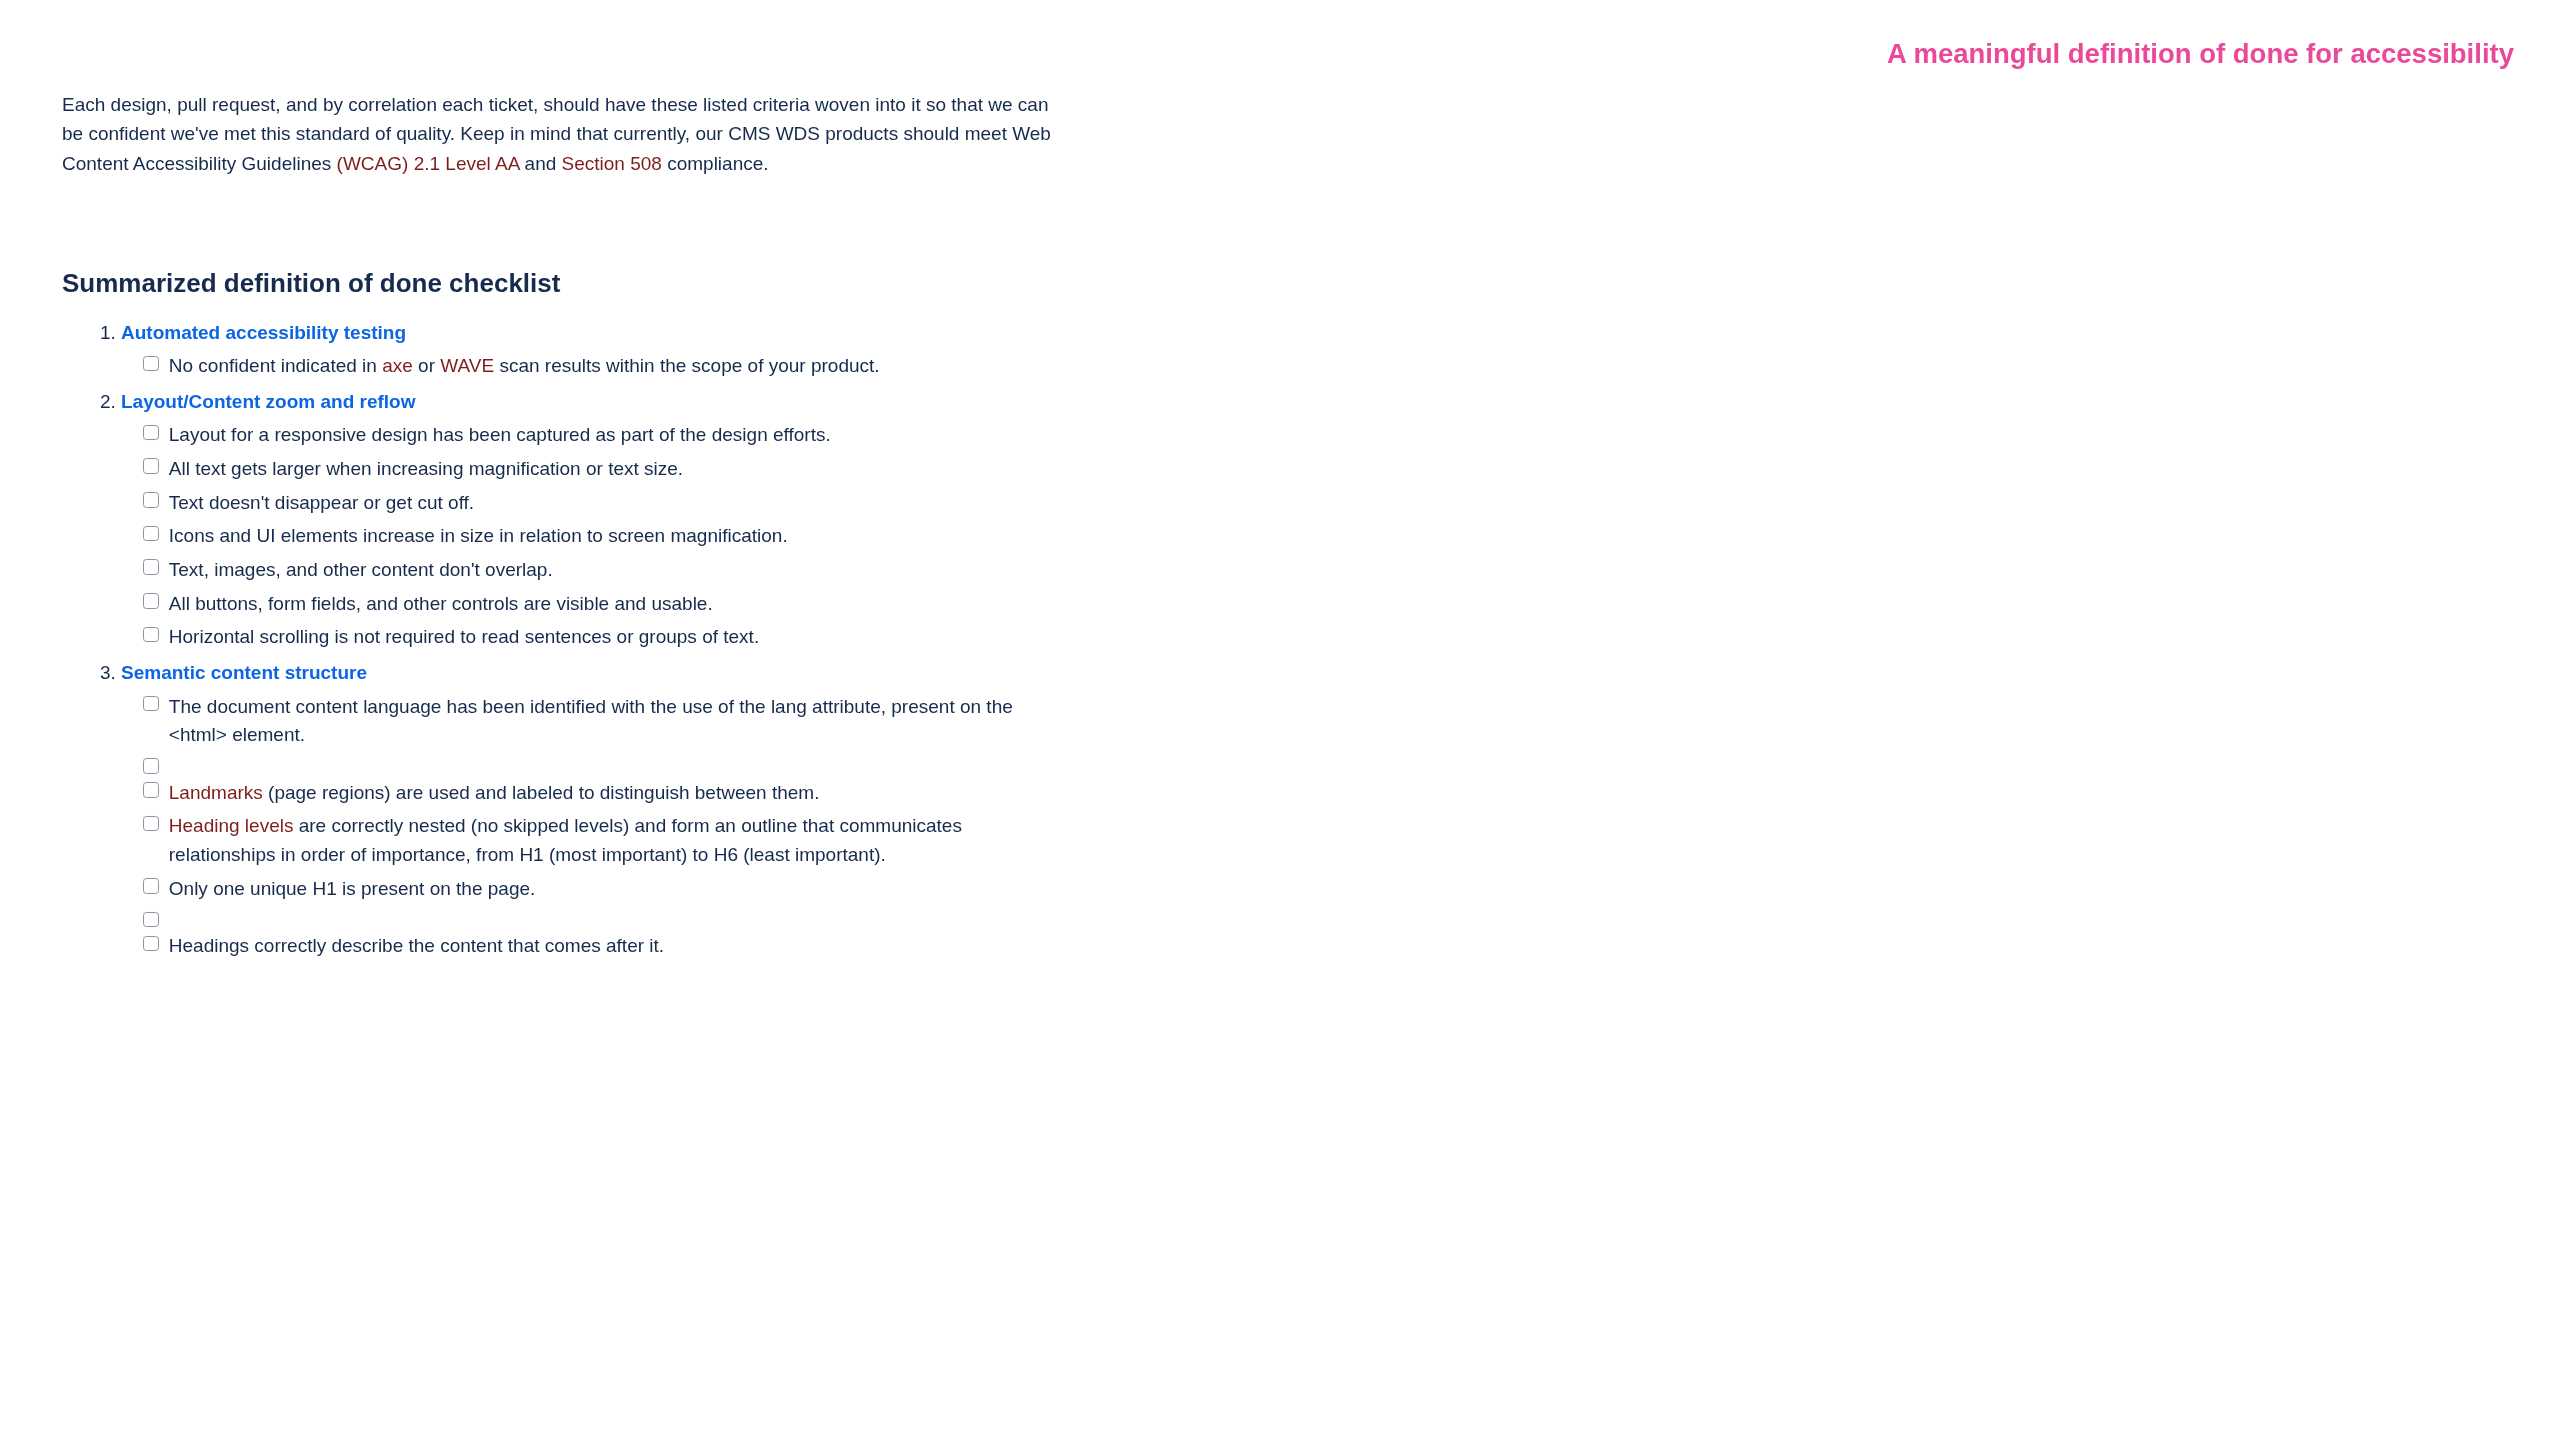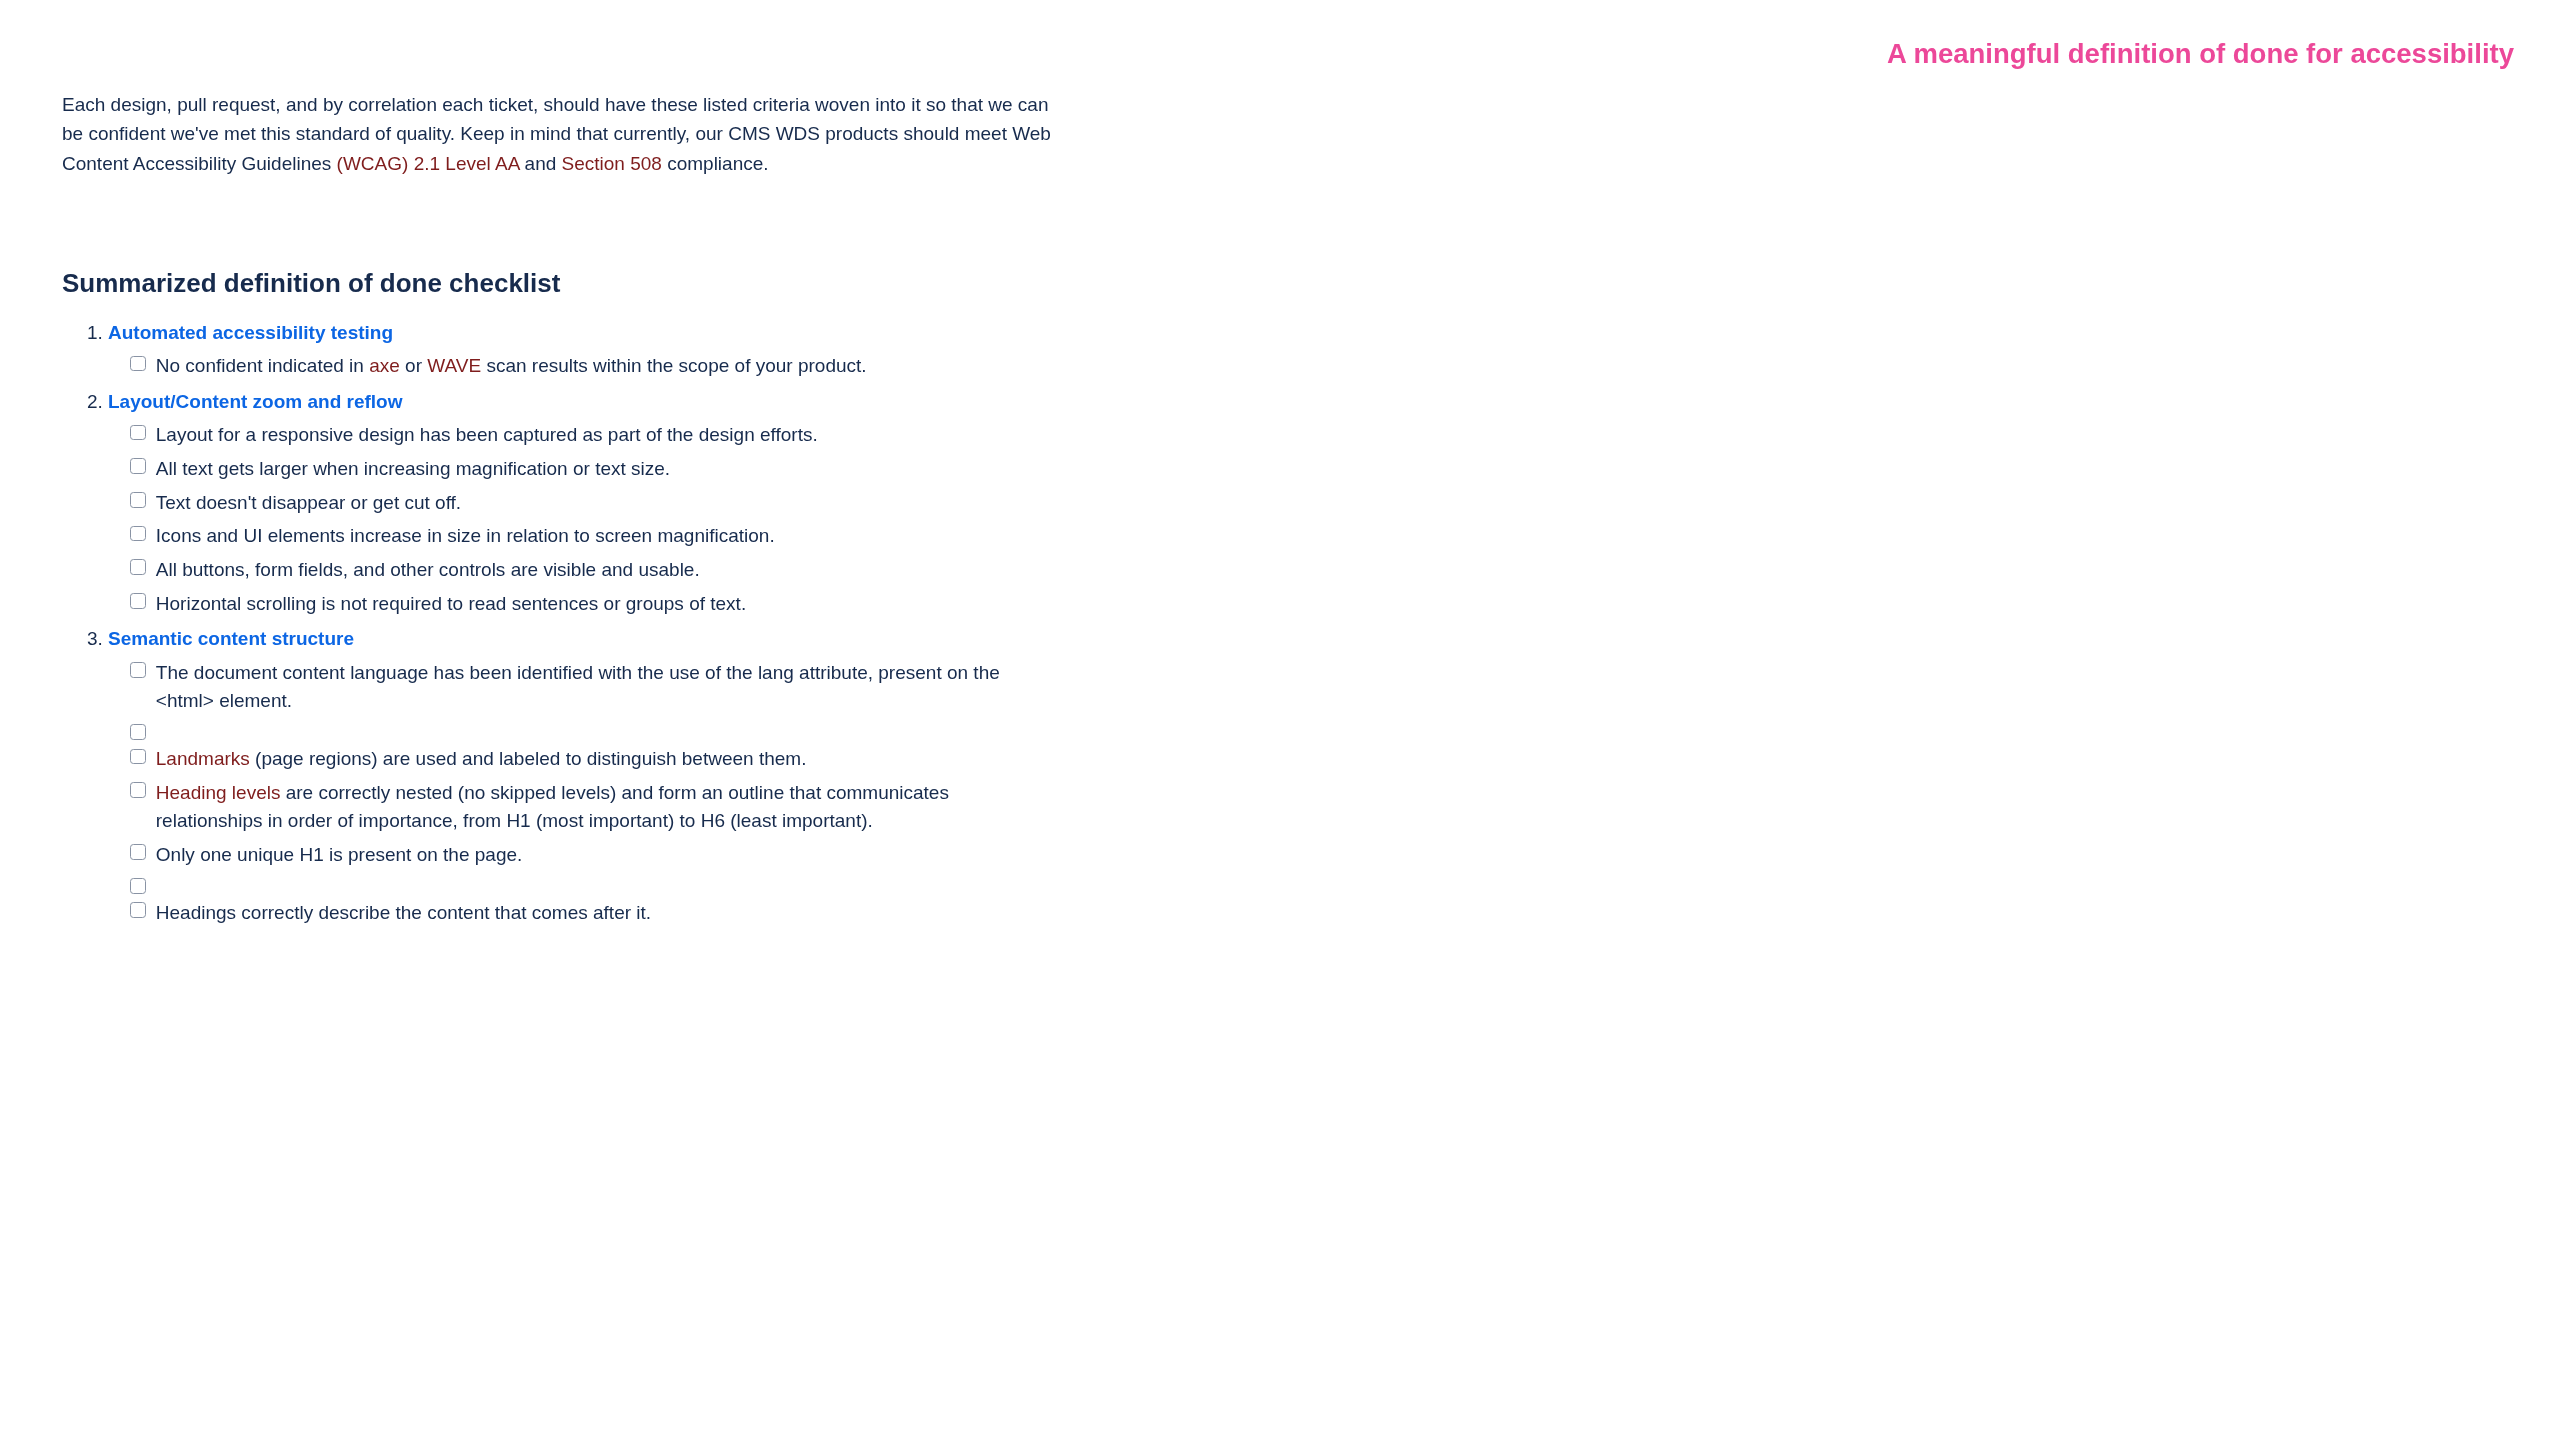--- a/index.html
+++ b/index.html
@@ -29,21 +29,21 @@
     line-height: 1.55;
     margin: 0;
     max-width: 996px;
     color: #172b4d;
   }
   a, .link {
     color: #7f1d1d;
     text-decoration: none;
   }
   ol {
-    margin: 0;
+    margin: 13px;
     padding-left: 46px;
     list-style: decimal;
     color: #172b4d;
   }
   ol > li {
     margin: 3.4px 0;
   }
   ol > li > .section-title {
     color: #0c66e4;
     font-weight: 700;
@@ -113,20 +113,24 @@
       <li>
           <span class="checkbox"></span>
           <span class="item-text">Text doesn't disappear or get cut off.</span>
         </li>
       <li>
           <span class="checkbox"></span>
           <span class="item-text">Icons and UI elements increase in size in relation to screen magnification.</span>
         </li>
       <li>
           <span class="checkbox"></span>
+          <span class="item-text">Text, images, and other content don't overlap.</span>
+        </li>
+      <li>
+          <span class="checkbox"></span>
           <span class="item-text">All buttons, form fields, and other controls are visible and usable.</span>
         </li>
       <li>
           <span class="checkbox"></span>
           <span class="item-text">Horizontal scrolling is not required to read sentences or groups of text.</span>
         </li>
     </ul>
   </li>
 
   <li>

